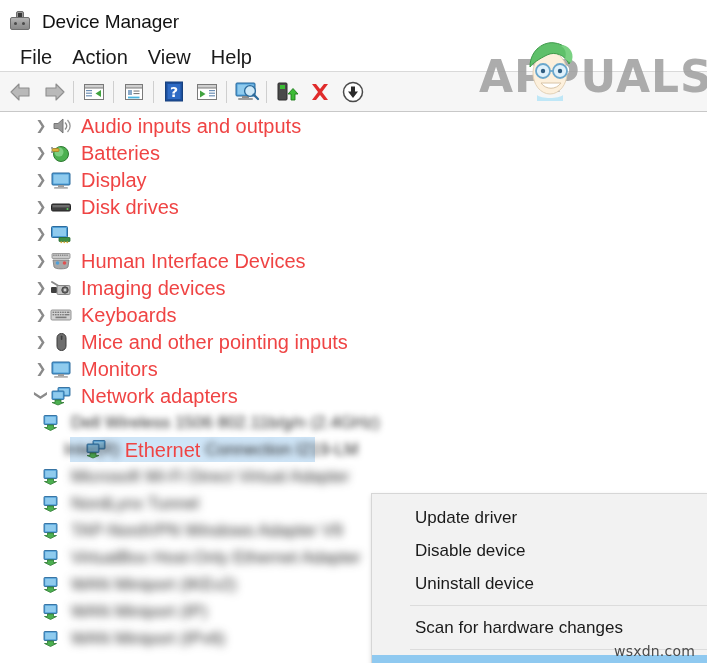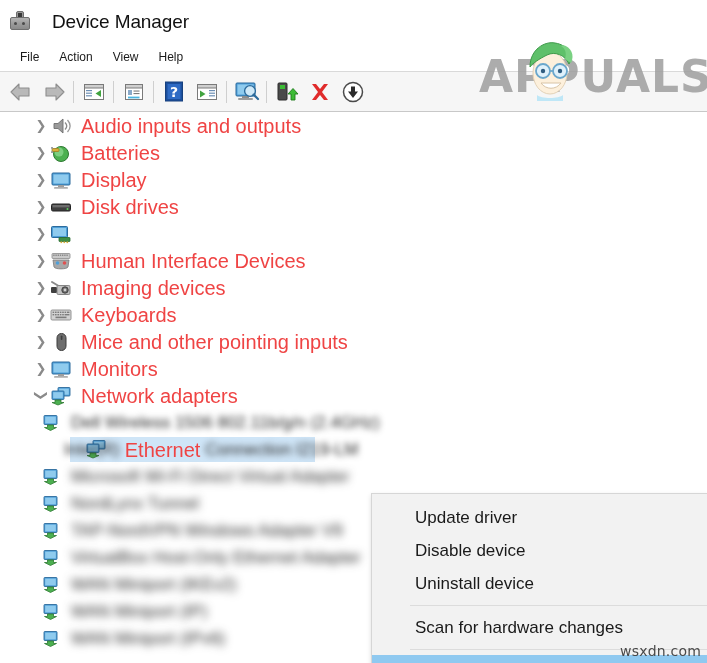--- a/index.html
+++ b/index.html
@@ -59,41 +59,41 @@
   .dm-icon-dot {
     position: absolute;
     top: 12px;
     width: 3px; height: 3px;
     border-radius: 50%;
     background: #4a4a4a;
   }
   .dm-icon-dot.d1 { left: 5px; }
   .dm-icon-dot.d2 { left: 13px; }
   #app-title {
-    margin-left: 21px;
+    margin-left: 11px;
     font-size: 19px;
     font-weight: 400;
     letter-spacing: -0.1px;
     color: #111111;
     line-height: 1;
   }
 
   
   #menubar {
     position: absolute;
     left: 0; top: 42px;
     width: 707px; height: 29px;
     background: #ffffff;
     display: flex;
     align-items: center;
     padding-left: 10px;
     box-sizing: border-box;
   }
   .menu-item {
-    font-size: 12px;
+    font-size: 20px;
     color: #1a1a1a;
     padding: 2px 10px;
     cursor: default;
     line-height: 1;
   }
 
   
   #toolbar {
     position: absolute;
     left: 0; top: 71px;
@@ -232,21 +232,21 @@
     height: 34px;
     text-decoration: underline;
   }
   .ctx-sep {
     height: 1px;
     background: #dcdcdc;
     margin: 5px 0 5px 38px;
   }
   #wsxdn {
     position: absolute;
-    right: 6px; bottom: 4px;
+    right: 12px; bottom: 4px;
     font-size: 14px;
     color: #4a4a4a;
     font-family: "DejaVu Sans", sans-serif;
     z-index: 60;
     letter-spacing: 0.2px;
   }
   svg { display: block; }
 </style>
 </head>
 <body>

